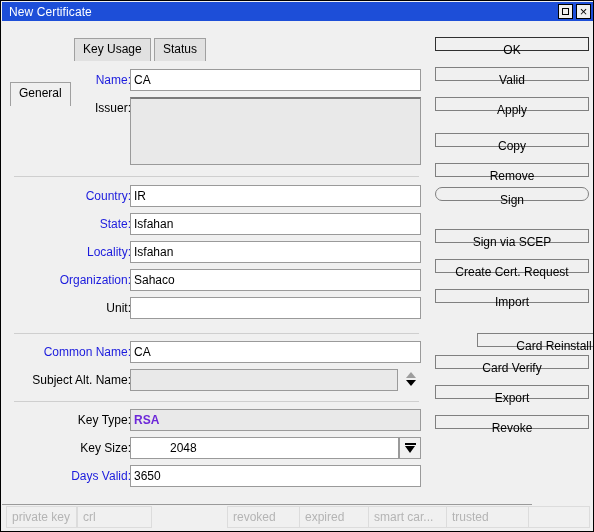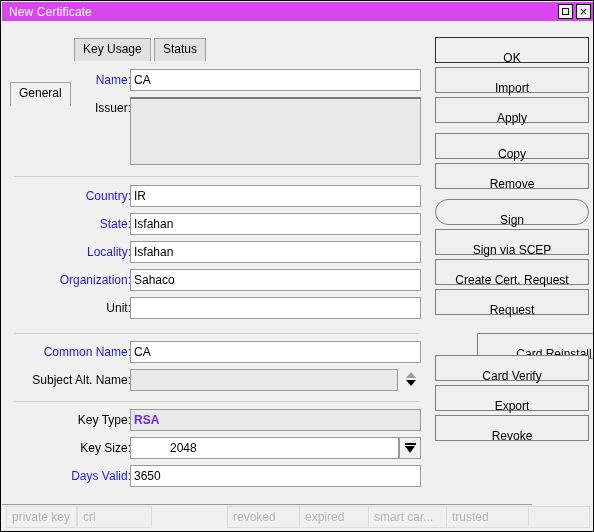--- a/index.html
+++ b/index.html
@@ -24,21 +24,21 @@
     border: 1px solid #000000;
     overflow: hidden;
   }
 
   
   .titlebar {
     position: absolute;
     left: 1px; top: 1px;
     width: 592px;
     height: 19px;
-    background: #d946ef;
+    background: #1d4ed8;
     display: flex;
     align-items: center;
     user-select: none;
   }
   .titlebar-text {
     color: #ffffff;
     font-size: 12px;
     padding-left: 7px;
     letter-spacing: 0.1px;
     white-space: nowrap;
@@ -227,32 +227,32 @@
   .buttons {
     position: absolute;
     left: 434px;
     top: 36px;
     width: 154px;
   }
   .btn {
     position: absolute;
     left: 0;
     width: 154px;
-    height: 26px;
+    height: 14px;
     box-sizing: border-box;
     background: #f0f0f0;
     border: 1px solid #808080;
     font-family: "Liberation Sans", sans-serif;
     font-size: 12px;
     line-height: 24px;
     text-align: center;
     color: #000;
     cursor: pointer;
     white-space: nowrap;
-    padding: 8px;
+    padding: 0;
   }
   .btn.default {
     border: 1px solid #303030;
     box-shadow: inset 0 0 0 1px #f0f0f0;
   }
 
   
   .statusbar {
     position: absolute;
     left: 1px;
@@ -379,28 +379,28 @@
 
     <div class="row" style="top:420px;">
       <span class="lbl blue">Days Valid:</span>
       <div class="fld">3650</div>
     </div>
 
   </div>
 
   <div class="buttons">
     <button class="btn default" style="top:0px;">OK</button>
-    <button class="btn" style="top:30px;">Import</button>
+    <button class="btn" style="top:30px;">Valid</button>
     <button class="btn" style="top:60px;">Apply</button>
     <button class="btn" style="top:96px;">Copy</button>
     <button class="btn" style="top:126px;">Remove</button>
-    <button class="btn" style="top:162px;border-radius:13px;">Sign</button>
+    <button class="btn" style="top:150px;border-radius:13px;">Sign</button>
     <button class="btn" style="top:192px;">Sign via SCEP</button>
     <button class="btn" style="top:222px;">Create Cert. Request</button>
-    <button class="btn" style="top:252px;">Request</button>
+    <button class="btn" style="top:252px;">Import</button>
     <button class="btn" style="top:296px;margin-left:42px;">Card Reinstall</button>
     <button class="btn" style="top:318px;">Card Verify</button>
     <button class="btn" style="top:348px;">Export</button>
     <button class="btn" style="top:378px;">Revoke</button>
   </div>
 
   <div class="statusbar">
     <div class="sb-topline"></div>
     <div class="flag" style="left:4px;   width:71px;">private key</div>
     <div class="flag" style="left:75px;  width:75px;">crl</div>

